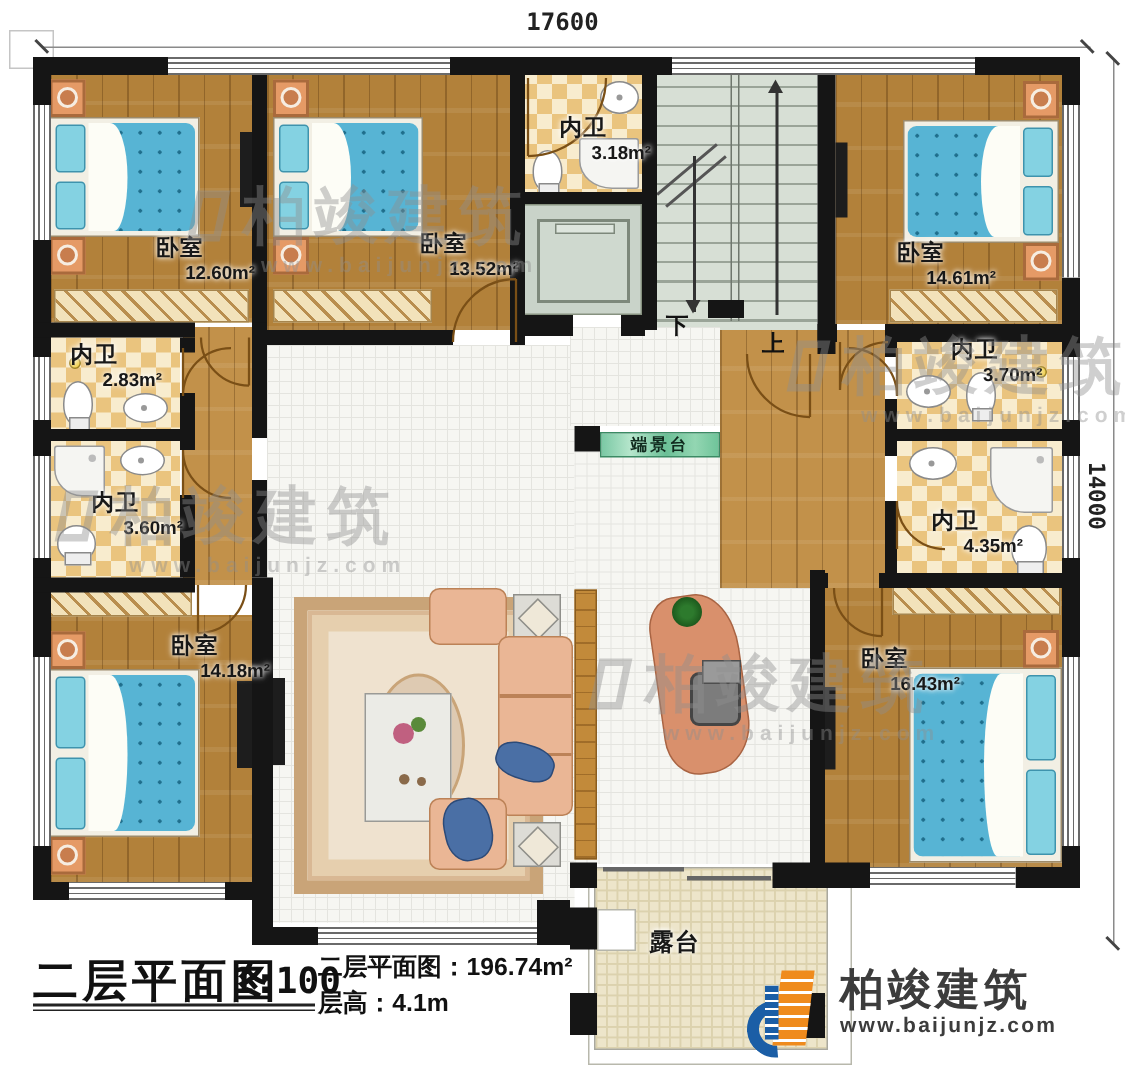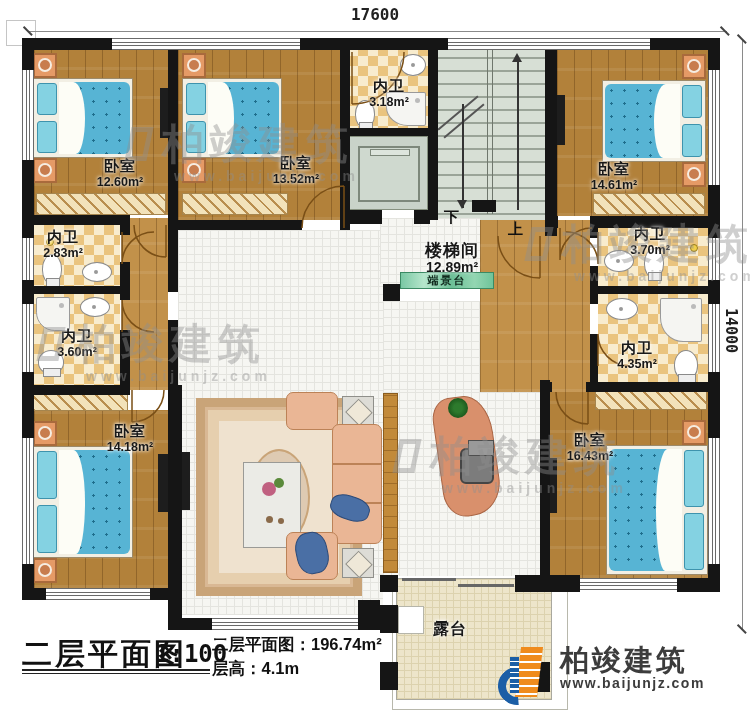--- a/index.html
+++ b/index.html
@@ -65,21 +65,21 @@
   .strip span{font-size:11px;font-weight:bold;color:#10291d;letter-spacing:2px;}
   .rail{border-left:1.5px solid #6f776d;border-right:1.5px solid #6f776d;z-index:5;}
   .brk{background:#555;z-index:5;}
   .arr{background:#333;z-index:5;}
   .ah{width:0;height:0;background:none;z-index:5;}
   .stepw{background:#fff;border:1px solid #b5b5aa;z-index:5;}
   .sd{background:#666;z-index:11;}
   
   .rlabel{position:absolute;z-index:30;text-align:center;color:#181818;line-height:1.12;text-shadow:0 0 3px rgba(255,255,255,.95),0 0 5px rgba(255,255,255,.8);}
   .rlabel .rn{display:block;font-size:15px;font-weight:bold;letter-spacing:1px;}
-  .rlabel .ra{display:block;font-size:12.5px;font-weight:bold;}
+  .rlabel .ra{display:block;font-size:12.5px;font-weight:bold;text-align:right;}
   .rlabel.big .rn{font-size:17px;}
   .rlabel.big .ra{font-size:14px;}
   .rlabel.solo .rn{font-size:16px;}
   .updown{position:absolute;z-index:30;font-size:15px;font-weight:bold;color:#111;}
   
   .wm{position:absolute;color:#8f8f8f;opacity:.42;z-index:40;white-space:nowrap;pointer-events:none;}
   .wm-row{display:flex;align-items:center;}
   .wm-g{display:inline-block;width:22px;height:34px;border:5px solid currentColor;transform:skewX(-12deg);margin-right:12px;}
   .wm-t{font-size:42px;font-weight:bold;letter-spacing:6px;}
   .wm-u{font-size:14px;font-weight:bold;letter-spacing:4px;margin-left:46px;margin-top:-4px;}
@@ -235,21 +235,21 @@
   <i class="st" style="left:342px;top:548px;width:32px;height:30px"></i>
   <i class="person" style="left:330px;top:496px;width:40px;height:24px;transform:rotate(18deg)"></i>
   <i class="person" style="left:296px;top:532px;width:32px;height:42px;transform:rotate(-12deg)"></i>
 
   <i class="div" style="left:383px;top:393px;width:15px;height:180px"></i>
   <i class="desk" style="left:438px;top:396px;width:58px;height:120px"></i>
   <i class="chair" style="left:460px;top:448px;width:34px;height:36px"></i>
   <i class="mon" style="left:468px;top:440px;width:26px;height:16px"></i>
   <i class="plant" style="left:448px;top:398px;width:20px;height:20px"></i>
 
-  <div class="strip" style="position:absolute;left:400px;top:272px;width:94px;height:17px">
+  <div class="strip" style="position:absolute;left:400px;top:288px;width:80px;height:17px">
     <span>端景台</span>
   </div>
   <i class="w" style="left:383px;top:284px;width:17px;height:17px"></i>
 
   <i class="stepw" style="left:398px;top:606px;width:26px;height:28px"></i>
   <i class="sd" style="left:402px;top:578px;width:54px;height:3px"></i>
   <i class="sd" style="left:458px;top:584px;width:56px;height:3px"></i>
 
   <i class="w" style="left:22px;top:38px;width:90px;height:12px"></i>
   <i class="w" style="left:300px;top:38px;width:148px;height:12px"></i>
@@ -343,24 +343,20 @@
       <span class="ra">12.60m²</span>
   </div>
   <div class="rlabel" style="left:246px;top:155px;width:100px">
     <span class="rn">卧室</span>
       <span class="ra">13.52m²</span>
   </div>
   <div class="rlabel" style="left:344px;top:78px;width:90px">
     <span class="rn">内卫</span>
       <span class="ra">3.18m²</span>
   </div>
-  <div class="rlabel big" style="left:392px;top:241px;width:120px">
-    <span class="rn">楼梯间</span>
-      <span class="ra">12.89m²</span>
-  </div>
   <div class="rlabel" style="left:564px;top:161px;width:100px">
     <span class="rn">卧室</span>
       <span class="ra">14.61m²</span>
   </div>
   <div class="rlabel" style="left:18px;top:229px;width:90px">
     <span class="rn">内卫</span>
       <span class="ra">2.83m²</span>
   </div>
   <div class="rlabel" style="left:32px;top:328px;width:90px">
     <span class="rn">内卫</span>

